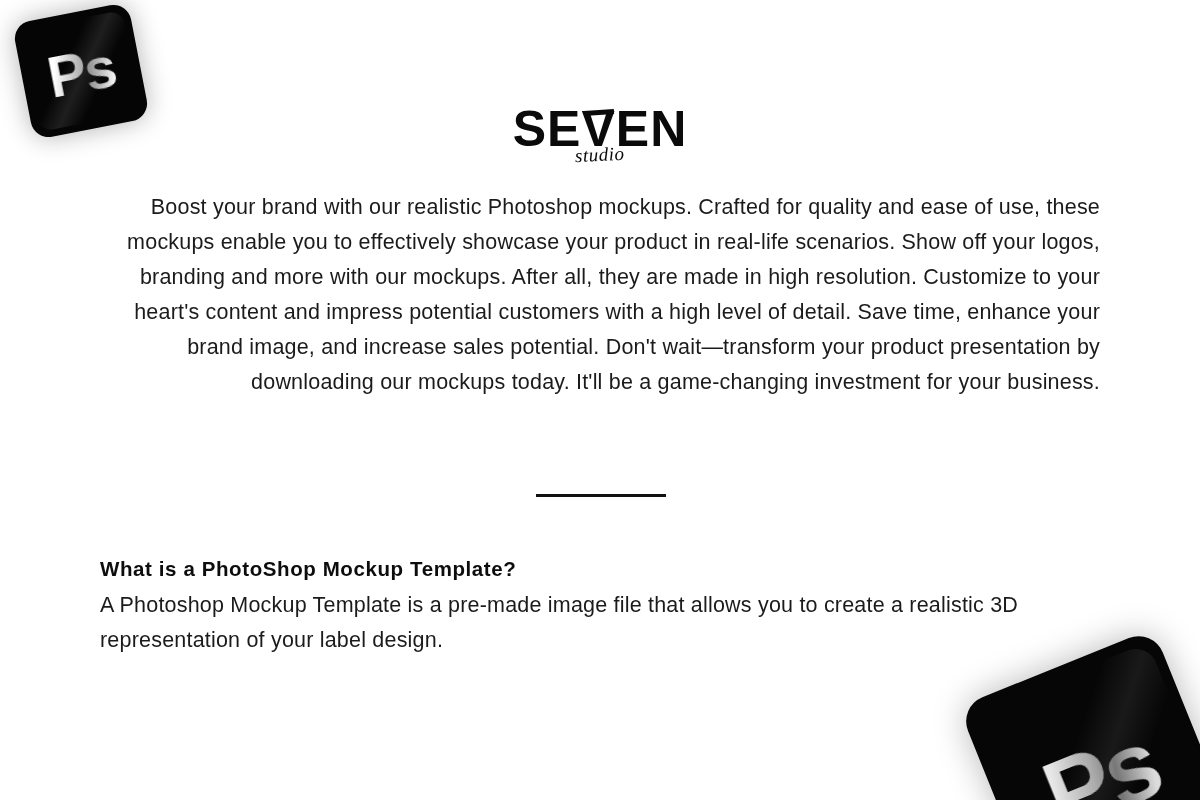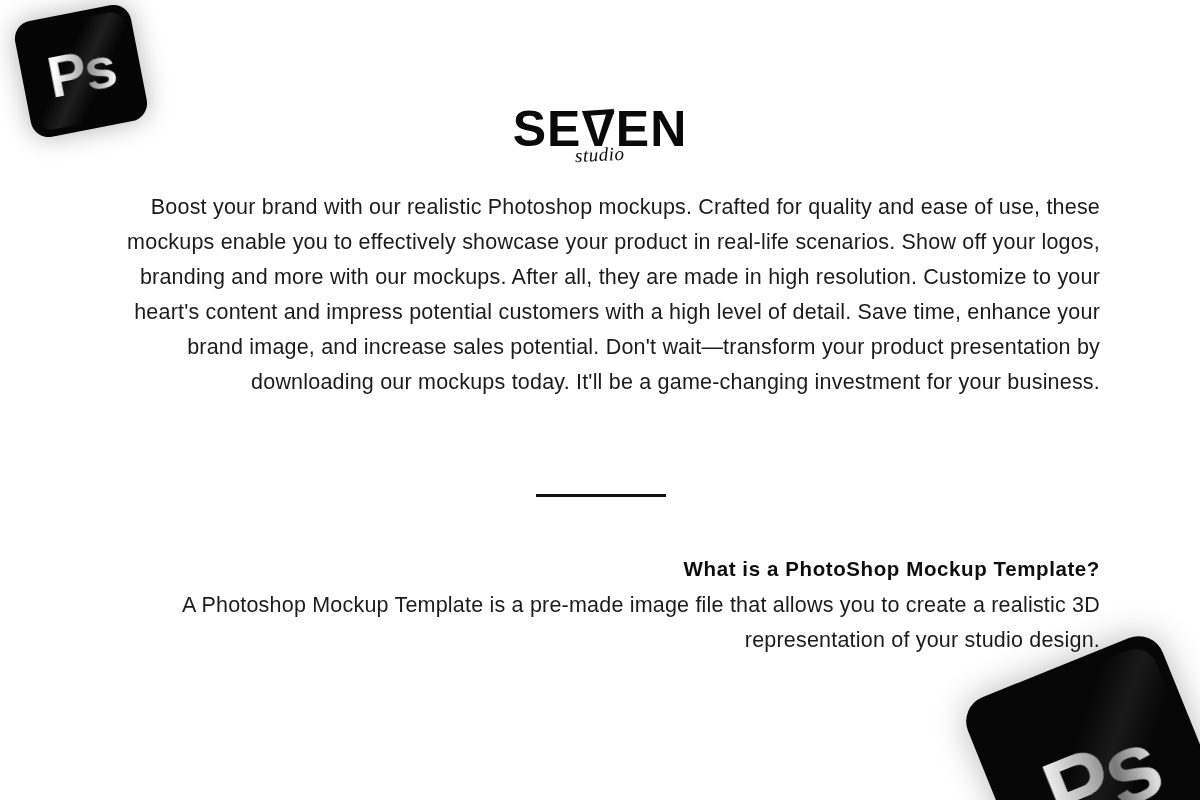--- a/index.html
+++ b/index.html
@@ -168,21 +168,21 @@
     width: 130px;
     height: 3px;
     background: #111111;
   }
 
   .faq {
     position: absolute;
     left: 100px;
     top: 552px;
     width: 1000px;
-    text-align: right;
+    text-align: left;
   }
   .faq-question {
     font-family: "Liberation Sans", sans-serif;
     font-weight: bold;
     font-size: 20.5px;
     letter-spacing: 0.6px;
     color: #0d0d0d;
     line-height: 34px;
   }
   .faq-answer {
@@ -212,21 +212,21 @@
     </div>
     <div class="logo-sub">studio</div>
   </div>
 
   <div class="intro">Boost your brand with our realistic Photoshop mockups. Crafted for quality and ease of use, these mockups enable you to effectively showcase your product in real-life scenarios. Show off your logos, branding and more with our mockups. After all, they are made in high resolution. Customize to your heart's content and impress potential customers with a high level of detail. Save time, enhance your brand image, and increase sales potential. Don't wait—transform your product presentation by downloading our mockups today. It'll be a game-changing investment for your business.</div>
 
   <div class="divider"></div>
 
   <div class="faq">
     <div class="faq-question">What is a PhotoShop Mockup Template?</div>
-    <div class="faq-answer">A Photoshop Mockup Template is a pre-made image file that allows you to create a realistic 3D representation of your studio design.</div>
+    <div class="faq-answer">A Photoshop Mockup Template is a pre-made image file that allows you to create a realistic 3D representation of your label design.</div>
   </div>
 
   <div class="ps-badge-br">
     <div class="plate"></div>
     <div class="ps-text">Ps</div>
     <div class="gloss"></div>
   </div>
 
 </div>
 

